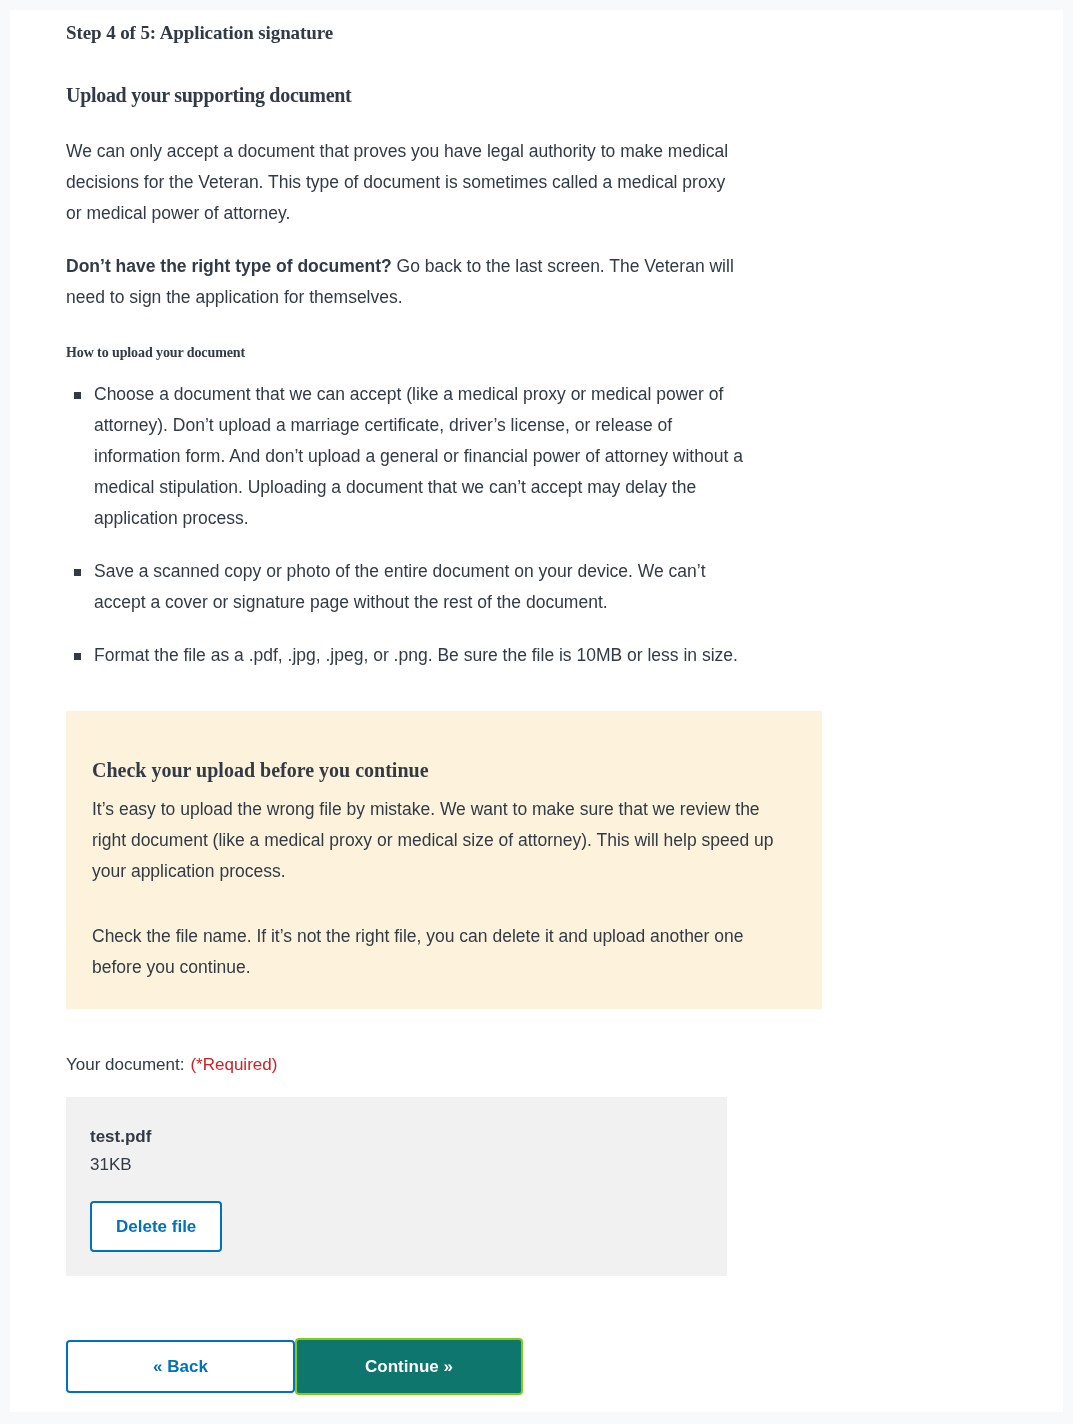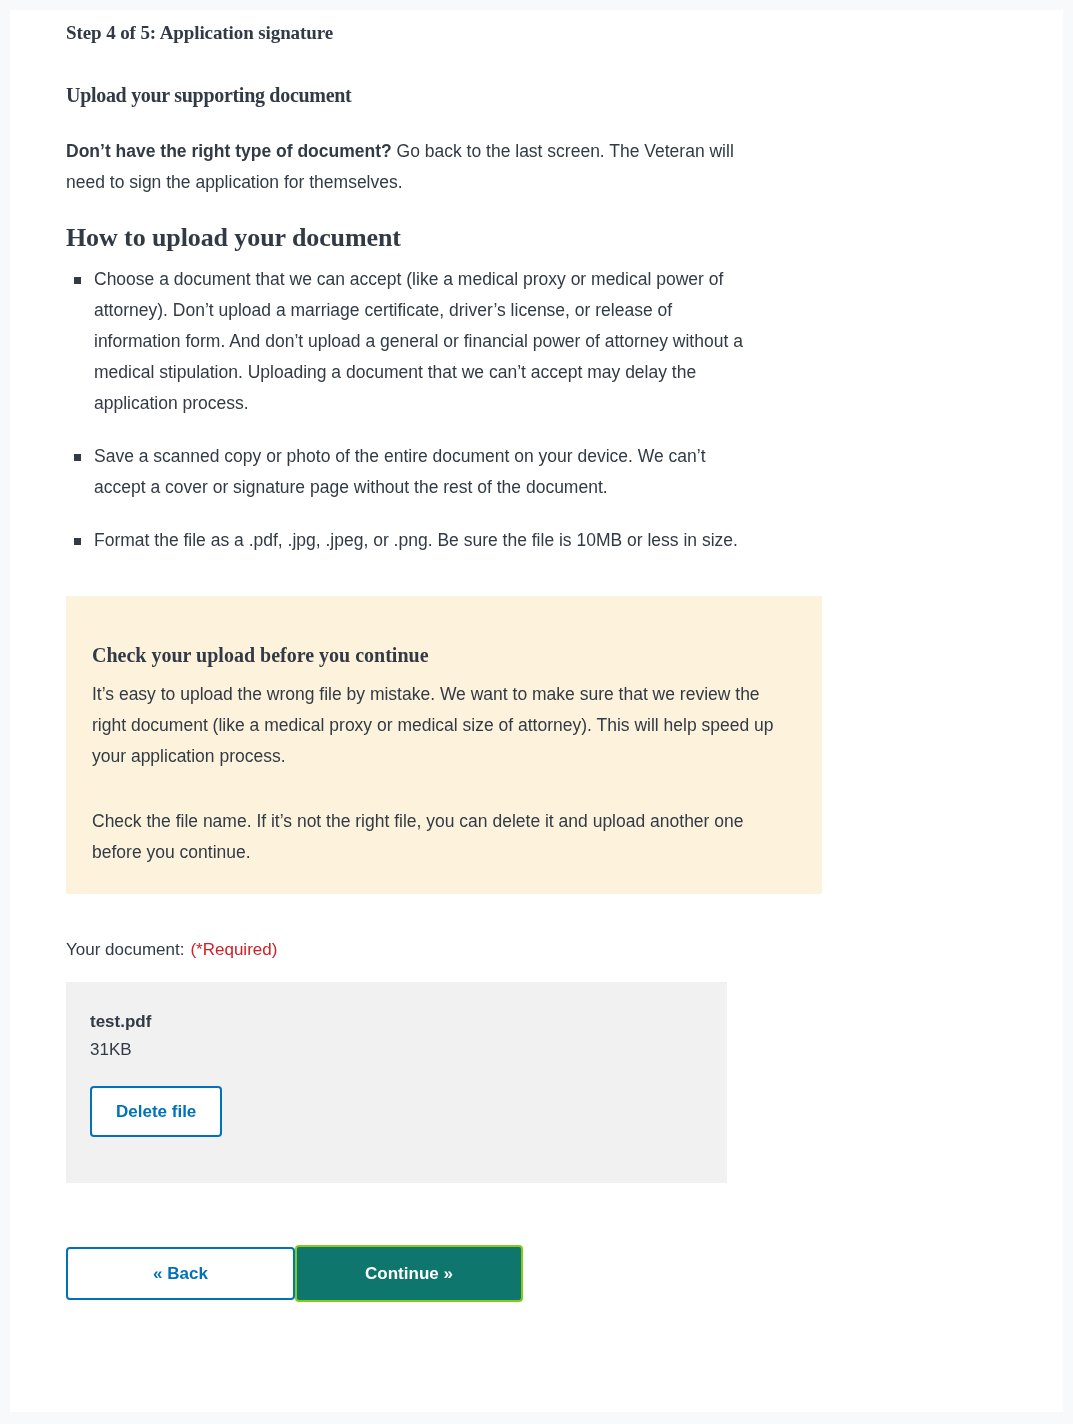--- a/index.html
+++ b/index.html
@@ -45,21 +45,21 @@
     font-weight: bold;
     font-size: 20px;
     line-height: 38px;
     color: #323a45;
     letter-spacing: -0.3px;
     margin: 0 0 22px 0;
   }
   .sub-head {
     font-family: "Liberation Serif", serif;
     font-weight: bold;
-    font-size: 26px;
+    font-size: 14px;
     line-height: 28px;
     color: #323a45;
     letter-spacing: -0.1px;
     margin: 0 0 12px 0;
   }
   p.body-text {
     font-size: 17.5px;
     line-height: 31px;
     color: #323a45;
     margin: 0 0 22px 0;
@@ -124,21 +124,21 @@
     color: #323a45;
   }
   .req-tag {
     color: #cd2026;
     margin-left: 6px;
   }
   .file-card {
     margin-top: 20px;
     width: 661px;
     background: #f1f1f1;
-    padding: 28px 24px 46px 24px;
+    padding: 28px 24px 24px 24px;
   }
   .file-name {
     font-size: 17px;
     line-height: 24px;
     font-weight: bold;
     color: #323a45;
     margin: 0 0 4px 0;
   }
   .file-size {
     font-size: 17px;
@@ -189,20 +189,21 @@
 </head>
 <body>
 
 <div class="page-canvas">
   <div class="content">
 
     <div class="step-label">Step 4 of 5: Application signature</div>
 
     <h1 class="page-title">Upload your supporting document</h1>
 
+    <p class="body-text">We can only accept a document that proves you have legal authority to make medical decisions for the Veteran. This type of document is sometimes called a medical proxy or medical power of attorney.</p>
 
     <p class="body-text tight"><span class="bold-lead">Don’t have the right type of document?</span><span> Go back to the last screen. The Veteran will need to sign the application for themselves.</span></p>
 
     <h2 class="sub-head">How to upload your document</h2>
 
     <ul class="howto">
       <li>
         <span class="sq"></span>
         <span>Choose a document that we can accept (like a medical proxy or medical power of attorney). Don’t upload a marriage certificate, driver’s license, or release of information form. And don’t upload a general or financial power of attorney without a medical stipulation. Uploading a document that we can’t accept may delay the application process.</span>
       </li>

